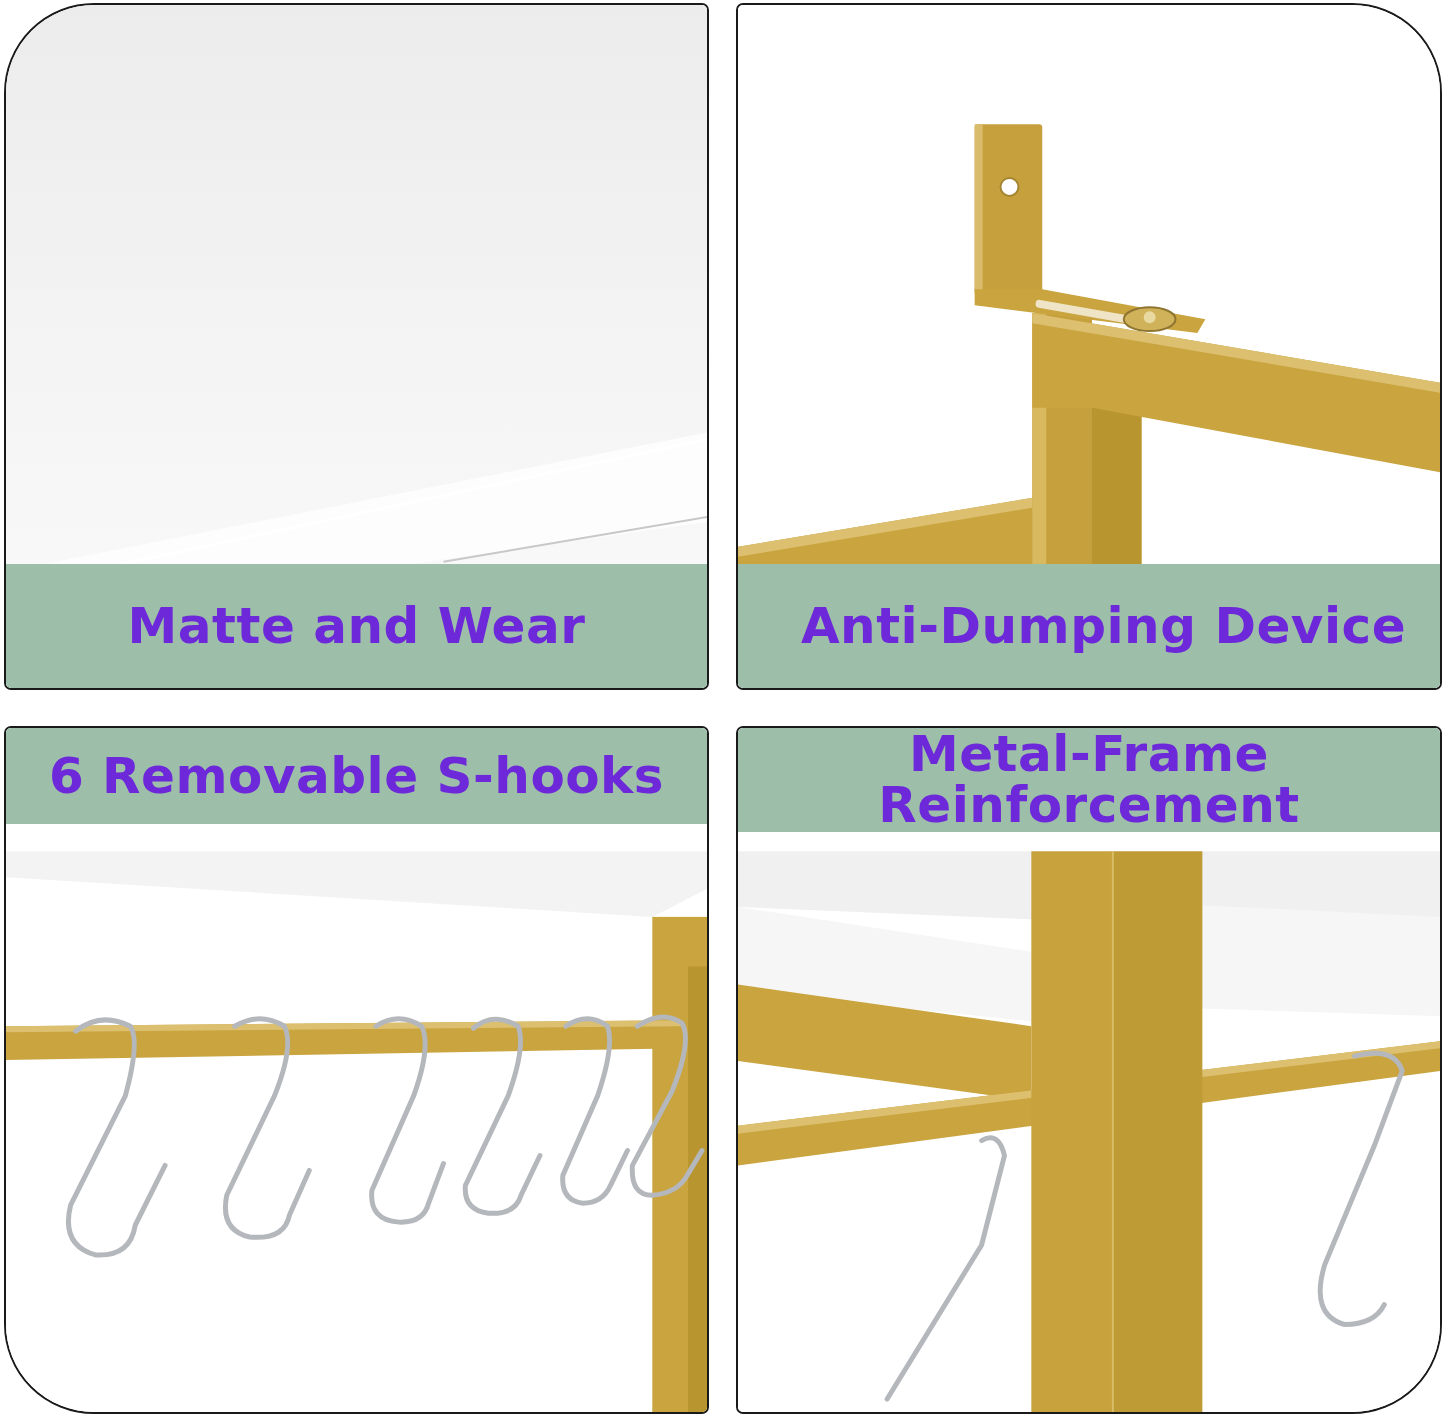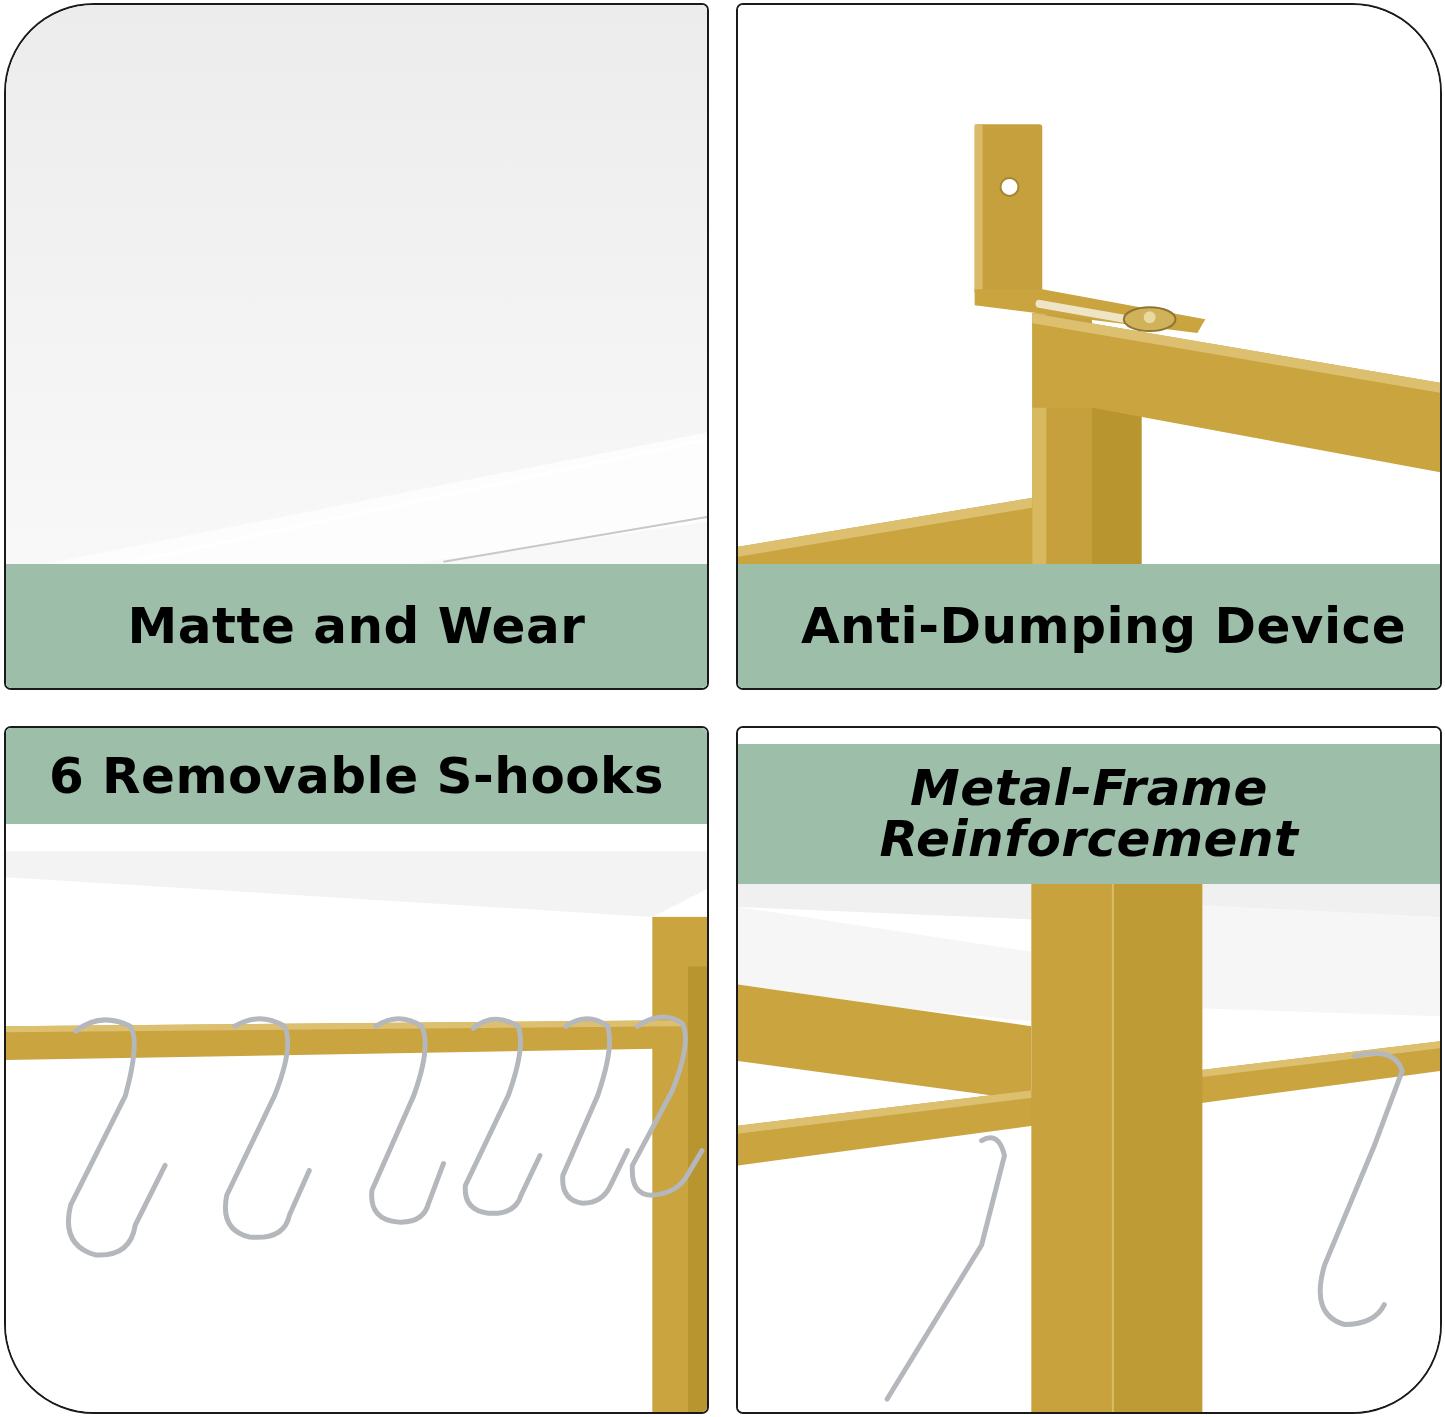--- a/index.html
+++ b/index.html
@@ -2,26 +2,26 @@
 <html><head>
 <meta charset="utf-8">
 <style>
   html,body{margin:0;padding:0;background:#ffffff;}
   body{width:1445px;height:1417px;position:relative;overflow:hidden;font-family:"DejaVu Sans","Liberation Sans",sans-serif;}
   .panel{position:absolute;border:2px solid #1a1a1a;background:#ffffff;overflow:hidden;box-sizing:border-box;}
   .p1{left:4px;top:3px;width:705px;height:687px;border-radius:90px 7px 7px 7px;}
   .p2{left:736px;top:3px;width:706px;height:687px;border-radius:7px 90px 7px 7px;}
   .p3{left:4px;top:726px;width:705px;height:688px;border-radius:7px 7px 7px 90px;}
   .p4{left:736px;top:726px;width:706px;height:688px;border-radius:7px 7px 90px 7px;}
-  .banner{position:absolute;left:0;right:0;background:#9dbfaa;color:#000000;display:flex;flex-direction:column;align-items:center;justify-content:center;font-weight:bold;text-align:center;line-height:1.02;}
+  .banner{position:absolute;left:0;right:0;background:#9dbfaa;color:#6d28d9;display:flex;flex-direction:column;align-items:center;justify-content:center;font-weight:bold;text-align:center;line-height:1.02;}
   .banner span{display:block;font-size:50px;letter-spacing:0.5px;}
   .p1 .banner{bottom:0;height:124px;}
   .p2 .banner{bottom:0;height:124px;padding-left:29px;}
   .p3 .banner{top:0;height:96px;}
-  .p4 .banner{top:16px;height:140px;font-style:italic;}
+  .p4 .banner{top:0;height:104px;}
   .scene{position:absolute;left:0;top:0;width:100%;height:100%;}
 </style>
 </head>
 <body>
 
 <div class="panel p1">
   <svg class="scene" viewBox="0 0 705 687" preserveAspectRatio="none">
     <defs>
       <linearGradient id="g1" x1="0" y1="0" x2="0" y2="1">
         <stop offset="0" stop-color="#ececec"></stop>

